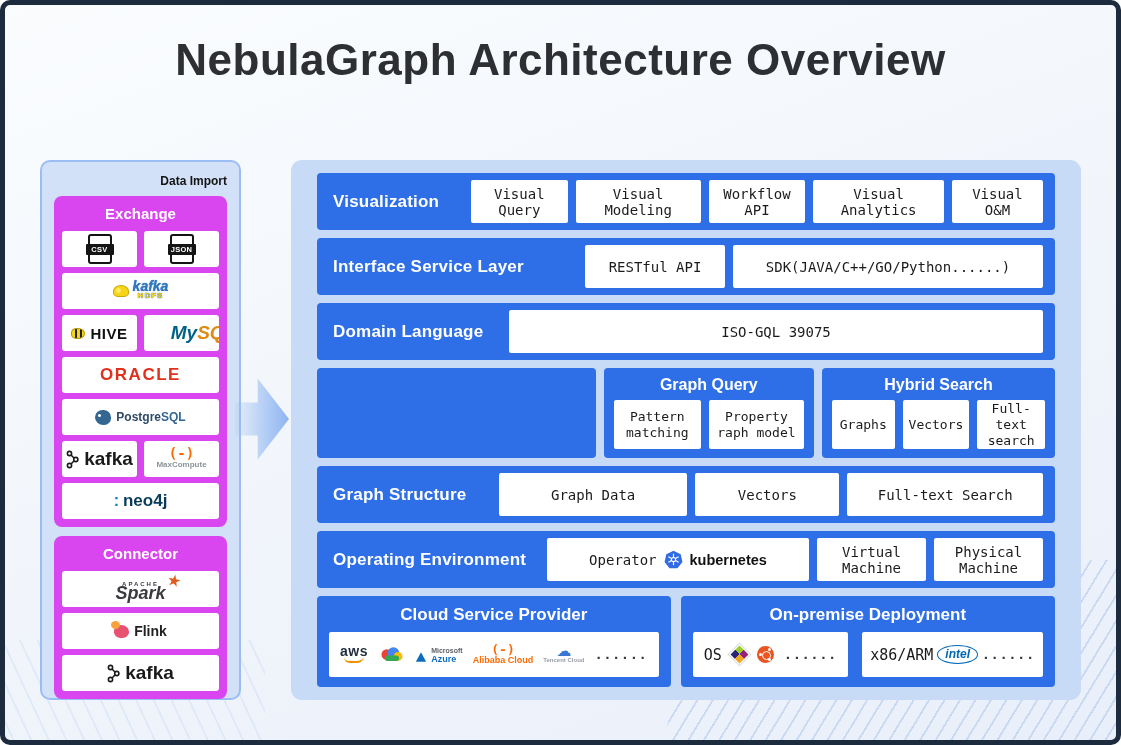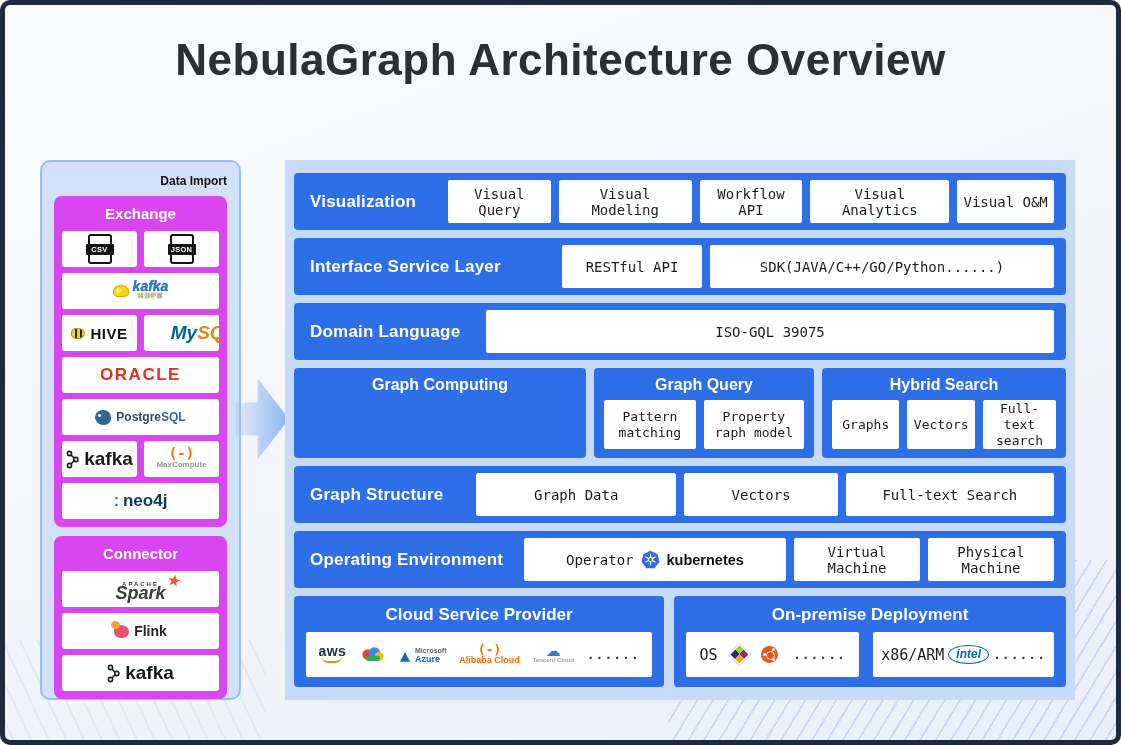--- a/index.html
+++ b/index.html
@@ -85,22 +85,22 @@
 
   
   .flow-arrow {
     position:absolute; left:230px; top:368px; width:54px; height:92px;
     background:linear-gradient(90deg, rgba(153,190,242,.15), #8db4f1);
     clip-path:polygon(0 32%, 42% 32%, 42% 6%, 100% 50%, 42% 94%, 42% 68%, 0 68%);
   }
 
   
   .main {
-    position:absolute; left:280px; top:155px; width:790px; height:540px;
-    background:#c7daf6; border-radius:0; padding:13px 9px; 
+    position:absolute; left:286px; top:155px; width:790px; height:540px;
+    background:#c7daf6; border-radius:11px; padding:13px 26px; 
     display:flex; flex-direction:column; gap:8px;
   }
   .row {
     background:#2e6ee6; border-radius:4px; height:57px;
     display:flex; align-items:center; padding:0 12px 0 16px; gap:8px; flex:none;
   }
   .row-label { color:#fff; font-weight:800; font-size:17px; flex:none; letter-spacing:.2px; }
   .row-boxes { flex:1; display:flex; gap:8px; align-items:center; height:100%; padding:7px 0; }
   .wbox {
     background:#fff; border-radius:2px; height:100%;
@@ -299,21 +299,20 @@
 
     <div class="row">
       <div class="row-label" style="width:168px">Domain Language</div>
       <div class="row-boxes">
         <div class="wbox" style="flex:1">ISO-GQL 39075</div>
       </div>
     </div>
 
     <div class="row-groups">
       <div class="group" style="flex:136">
-        <div class="group-title">Graph Computing</div>
       </div>
       <div class="group" style="flex:100">
         <div class="group-title">Graph Query</div>
         <div class="group-boxes">
           <div class="wbox" style="flex:95">Pattern matching</div>
           <div class="wbox" style="flex:105">Property raph model</div>
         </div>
       </div>
       <div class="group" style="flex:112">
         <div class="group-title">Hybrid Search</div>

